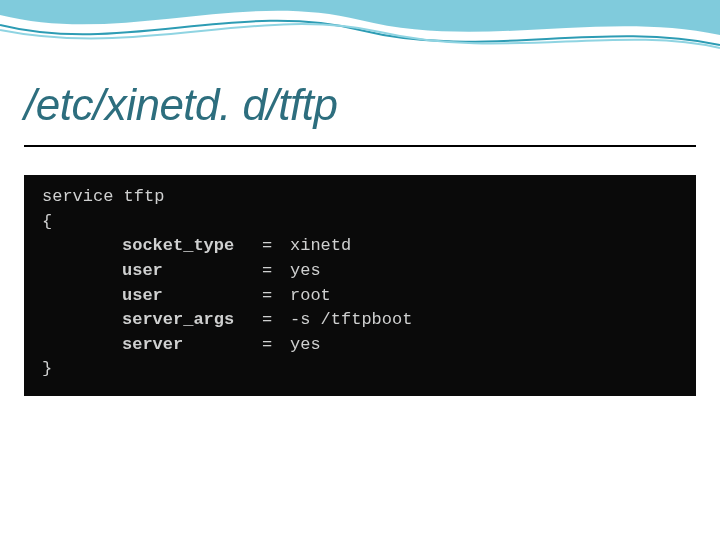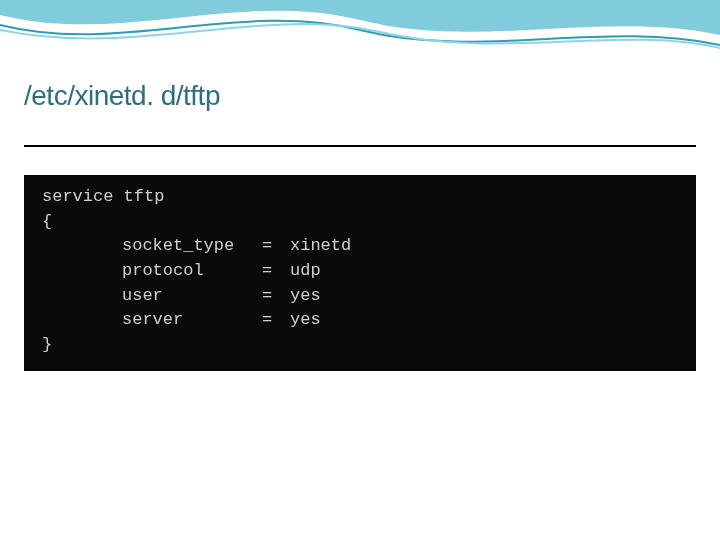--- a/index.html
+++ b/index.html
@@ -18,24 +18,25 @@
     top: 0;
     left: 0;
     width: 720px;
     height: 60px;
     pointer-events: none;
   }
   .title {
     position: absolute;
     top: 80px;
     left: 24px;
-    font-size: 28px;
+    font-size: 44px;
     font-weight: 400;
     color: #2d6e7e;
     letter-spacing: -0.5px;
+    font-style: italic;
   }
   .rule {
     position: absolute;
     top: 145px;
     left: 24px;
     right: 24px;
     height: 2px;
     background: #000000;
   }
   .codebox {
@@ -50,20 +51,21 @@
     line-height: 1.45;
     padding: 10px 18px 14px 18px;
     box-sizing: border-box;
   }
   .codebox .line {
     white-space: pre;
   }
   .key {
     display: inline-block;
     min-width: 140px;
+    font-weight: bold;
   }
   .eq {
     display: inline-block;
     width: 28px;
   }
   .indent {
     display: inline-block;
     width: 80px;
   }
 </style>
@@ -77,18 +79,19 @@
 </svg>
 
 <div class="title">/etc/xinetd. d/tftp</div>
 <div class="rule"></div>
 
 <div class="codebox">
   <div class="line">service tftp</div>
   <div class="line">{</div>
 
   <div class="line"><span class="indent"></span><span class="key">socket_type</span><span class="eq">=</span><span>xinetd</span></div>
-  <div class="line"><span class="indent"></span><span class="key">protocol</span><span class="eq">=</span><span>udp</span></div>
   <div class="line"><span class="indent"></span><span class="key">user</span><span class="eq">=</span><span>yes</span></div>
+  <div class="line"><span class="indent"></span><span class="key">user</span><span class="eq">=</span><span>root</span></div>
+  <div class="line"><span class="indent"></span><span class="key">server_args</span><span class="eq">=</span><span>-s /tftpboot</span></div>
   <div class="line"><span class="indent"></span><span class="key">server</span><span class="eq">=</span><span>yes</span></div>
 
   <div class="line">}</div>
 </div>
 
 </body></html>

